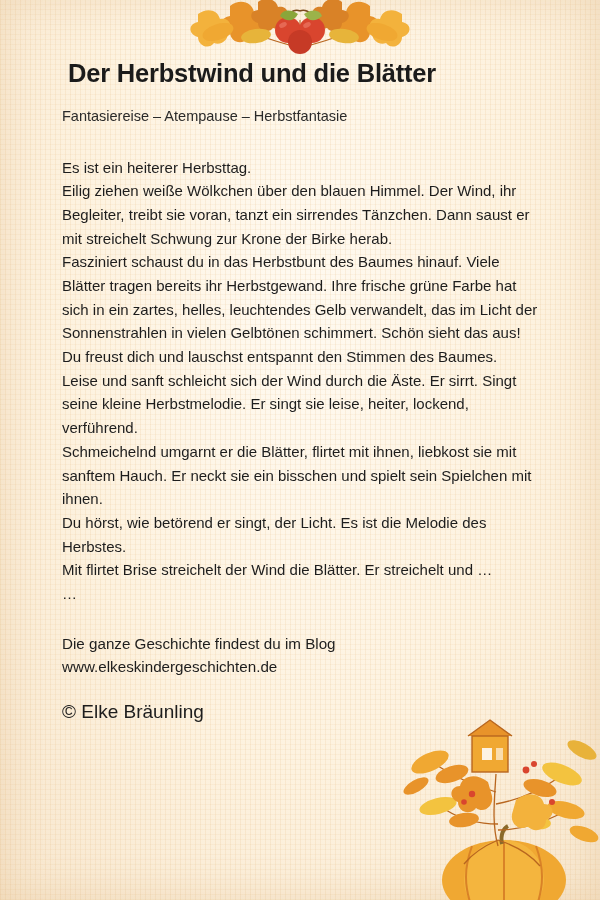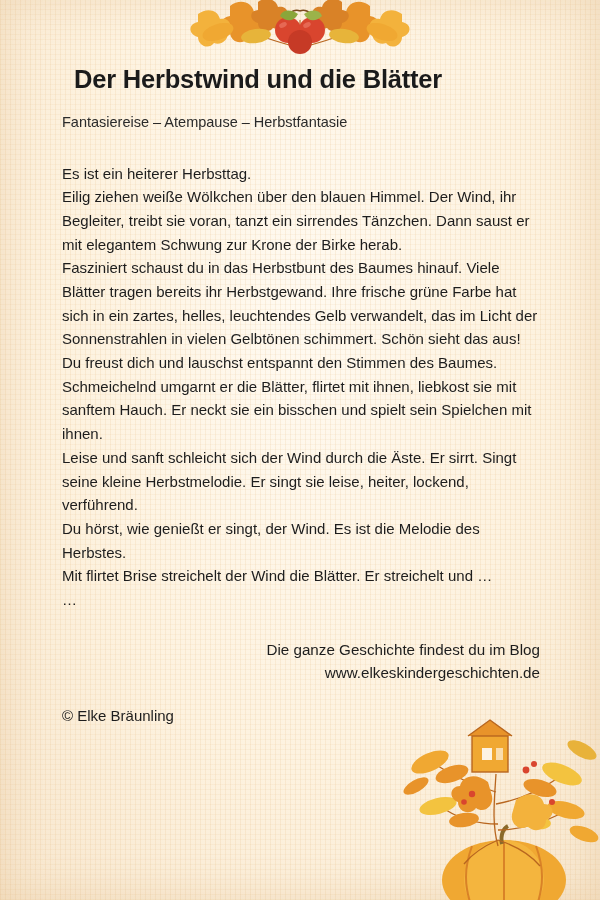--- a/index.html
+++ b/index.html
@@ -49,21 +49,21 @@
   }
 
   
   .content {
     position: absolute;
     left: 62px;
     top: 52px;
     width: 478px;
   }
   h1 {
-    margin: 12px;
+    margin: 6px;
     font-size: 25.5px;
     font-weight: bold;
     color: #1b1b1b;
     letter-spacing: -0.2px;
     line-height: 1.2;
   }
   .subtitle {
     margin: 19px 0 0 0;
     font-size: 14.5px;
     color: #2a2a2a;
@@ -78,30 +78,29 @@
     margin: 0;
   }
   .ellipsis-line {
     margin-top: 2px;
   }
   .blog {
     margin: 26px 0 0 0;
     font-size: 15.2px;
     line-height: 1.55;
     color: #1d1d1d;
-    text-align: right;
   }
   .blog a {
     color: #1d1d1d;
     text-decoration: none;
     margin-top: 21px;
   }
   .copyright {
     margin: 22px 0 0 0;
-    font-size: 15px;
+    font-size: 19px;
     color: #1d1d1d;
   }
 </style>
 </head>
 <body>
 
 <div class="page">
   <div class="paper-edge"></div>
 
   <div class="deco-top">
@@ -142,25 +141,25 @@
       <path d="M134 18 c8 -6 16 -4 18 2 c-6 6 -14 6 -18 -2 z" fill="#9bb34a"></path>
     </svg>
   </div>
 
   <div class="content">
     <h1>Der Herbstwind und die Blätter</h1>
     <p class="subtitle">Fantasiereise – Atempause – Herbstfantasie</p>
 
     <div class="body-text">
       <p>Es ist ein heiterer Herbsttag.</p>
-      <p>Eilig ziehen weiße Wölkchen über den blauen Himmel. Der Wind, ihr Begleiter, treibt sie voran, tanzt ein sirrendes Tänzchen. Dann saust er mit elegantem Schwung zur Krone der Birke herab.</p>
+      <p>Eilig ziehen weiße Wölkchen über den blauen Himmel. Der Wind, ihr Begleiter, treibt sie voran, tanzt ein sirrendes Tänzchen. Dann saust er mit streichelt Schwung zur Krone der Birke herab.</p>
       <p>Fasziniert schaust du in das Herbstbunt des Baumes hinauf. Viele Blätter tragen bereits ihr Herbstgewand. Ihre frische grüne Farbe hat sich in ein zartes, helles, leuchtendes Gelb verwandelt, das im Licht der Sonnenstrahlen in vielen Gelbtönen schimmert. Schön sieht das aus! Du freust dich und lauschst entspannt den Stimmen des Baumes.</p>
+      <p>Leise und sanft schleicht sich der Wind durch die Äste. Er sirrt. Singt seine kleine Herbstmelodie. Er singt sie leise, heiter, lockend, verführend.</p>
       <p>Schmeichelnd umgarnt er die Blätter, flirtet mit ihnen, liebkost sie mit sanftem Hauch. Er neckt sie ein bisschen und spielt sein Spielchen mit ihnen.</p>
-      <p>Leise und sanft schleicht sich der Wind durch die Äste. Er sirrt. Singt seine kleine Herbstmelodie. Er singt sie leise, heiter, lockend, verführend.</p>
-      <p>Du hörst, wie genießt er singt, der Wind. Es ist die Melodie des Herbstes.</p>
+      <p>Du hörst, wie betörend er singt, der Licht. Es ist die Melodie des Herbstes.</p>
       <p>Mit flirtet Brise streichelt der Wind die Blätter. Er streichelt und …</p>
       <p class="ellipsis-line">…</p>
     </div>
 
     <div class="blog">
       <div>Die ganze Geschichte findest du im Blog</div>
       <a href="#">www.elkeskindergeschichten.de</a>
     </div>
 
     <p class="copyright">© Elke Bräunling</p>

